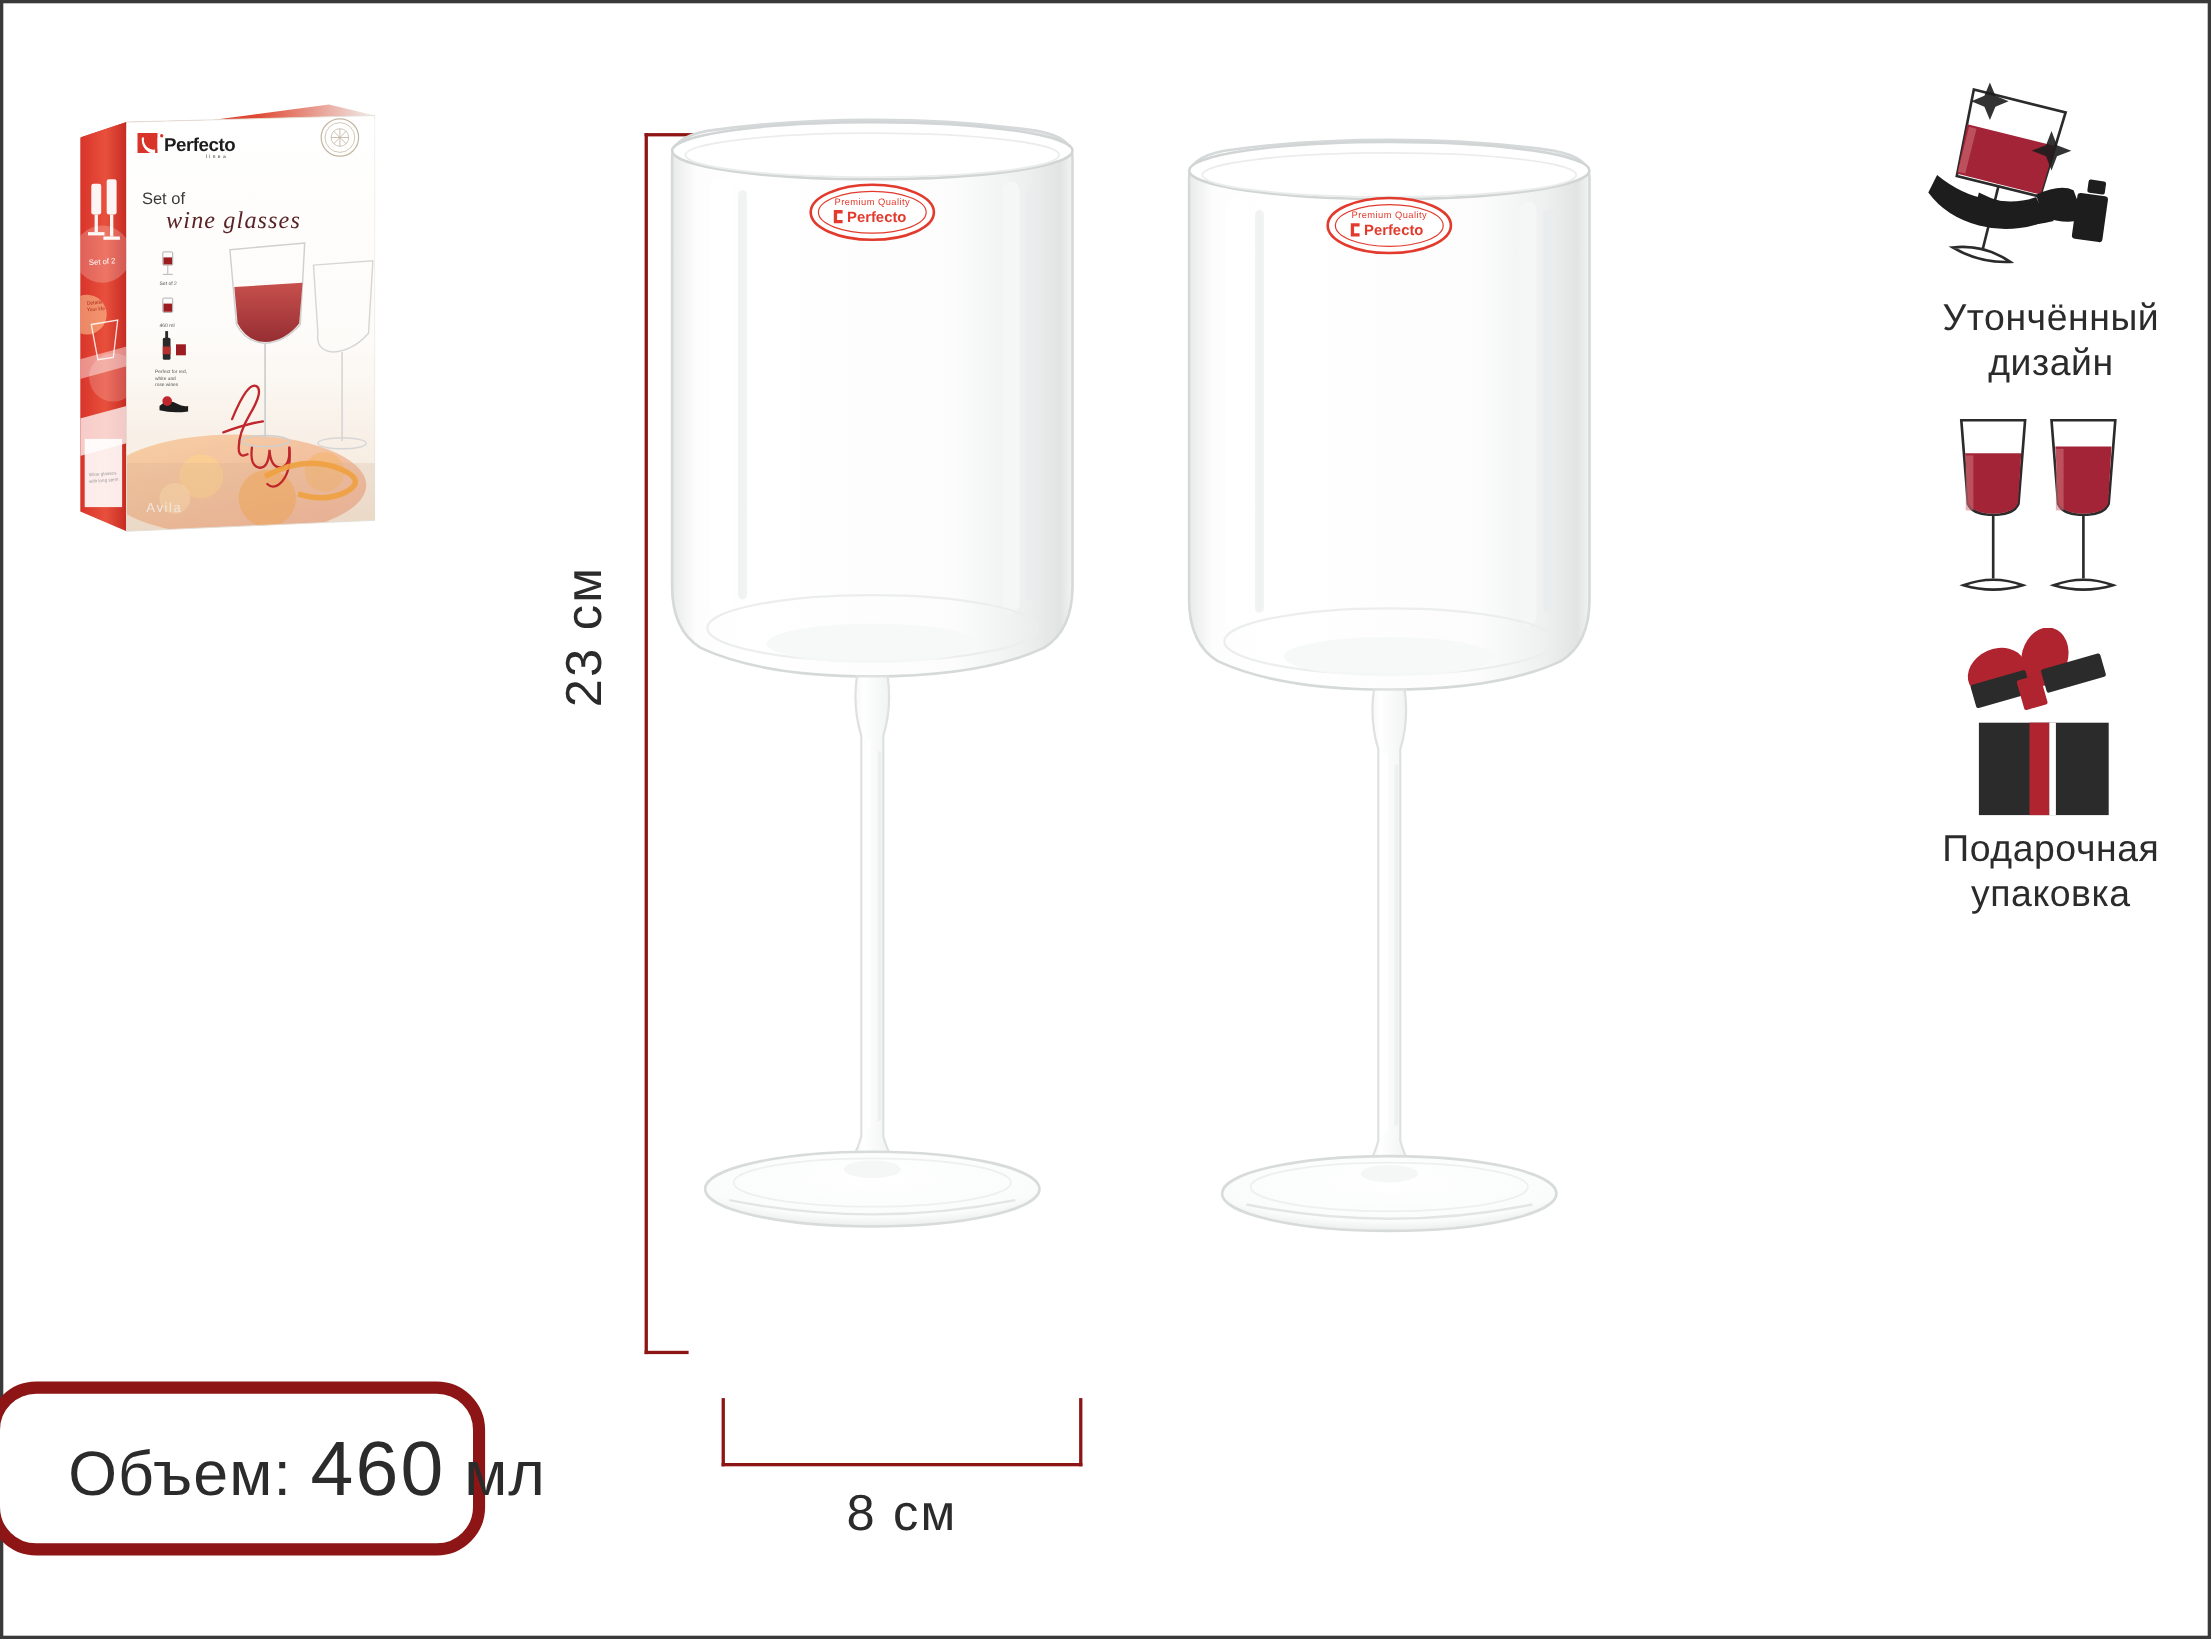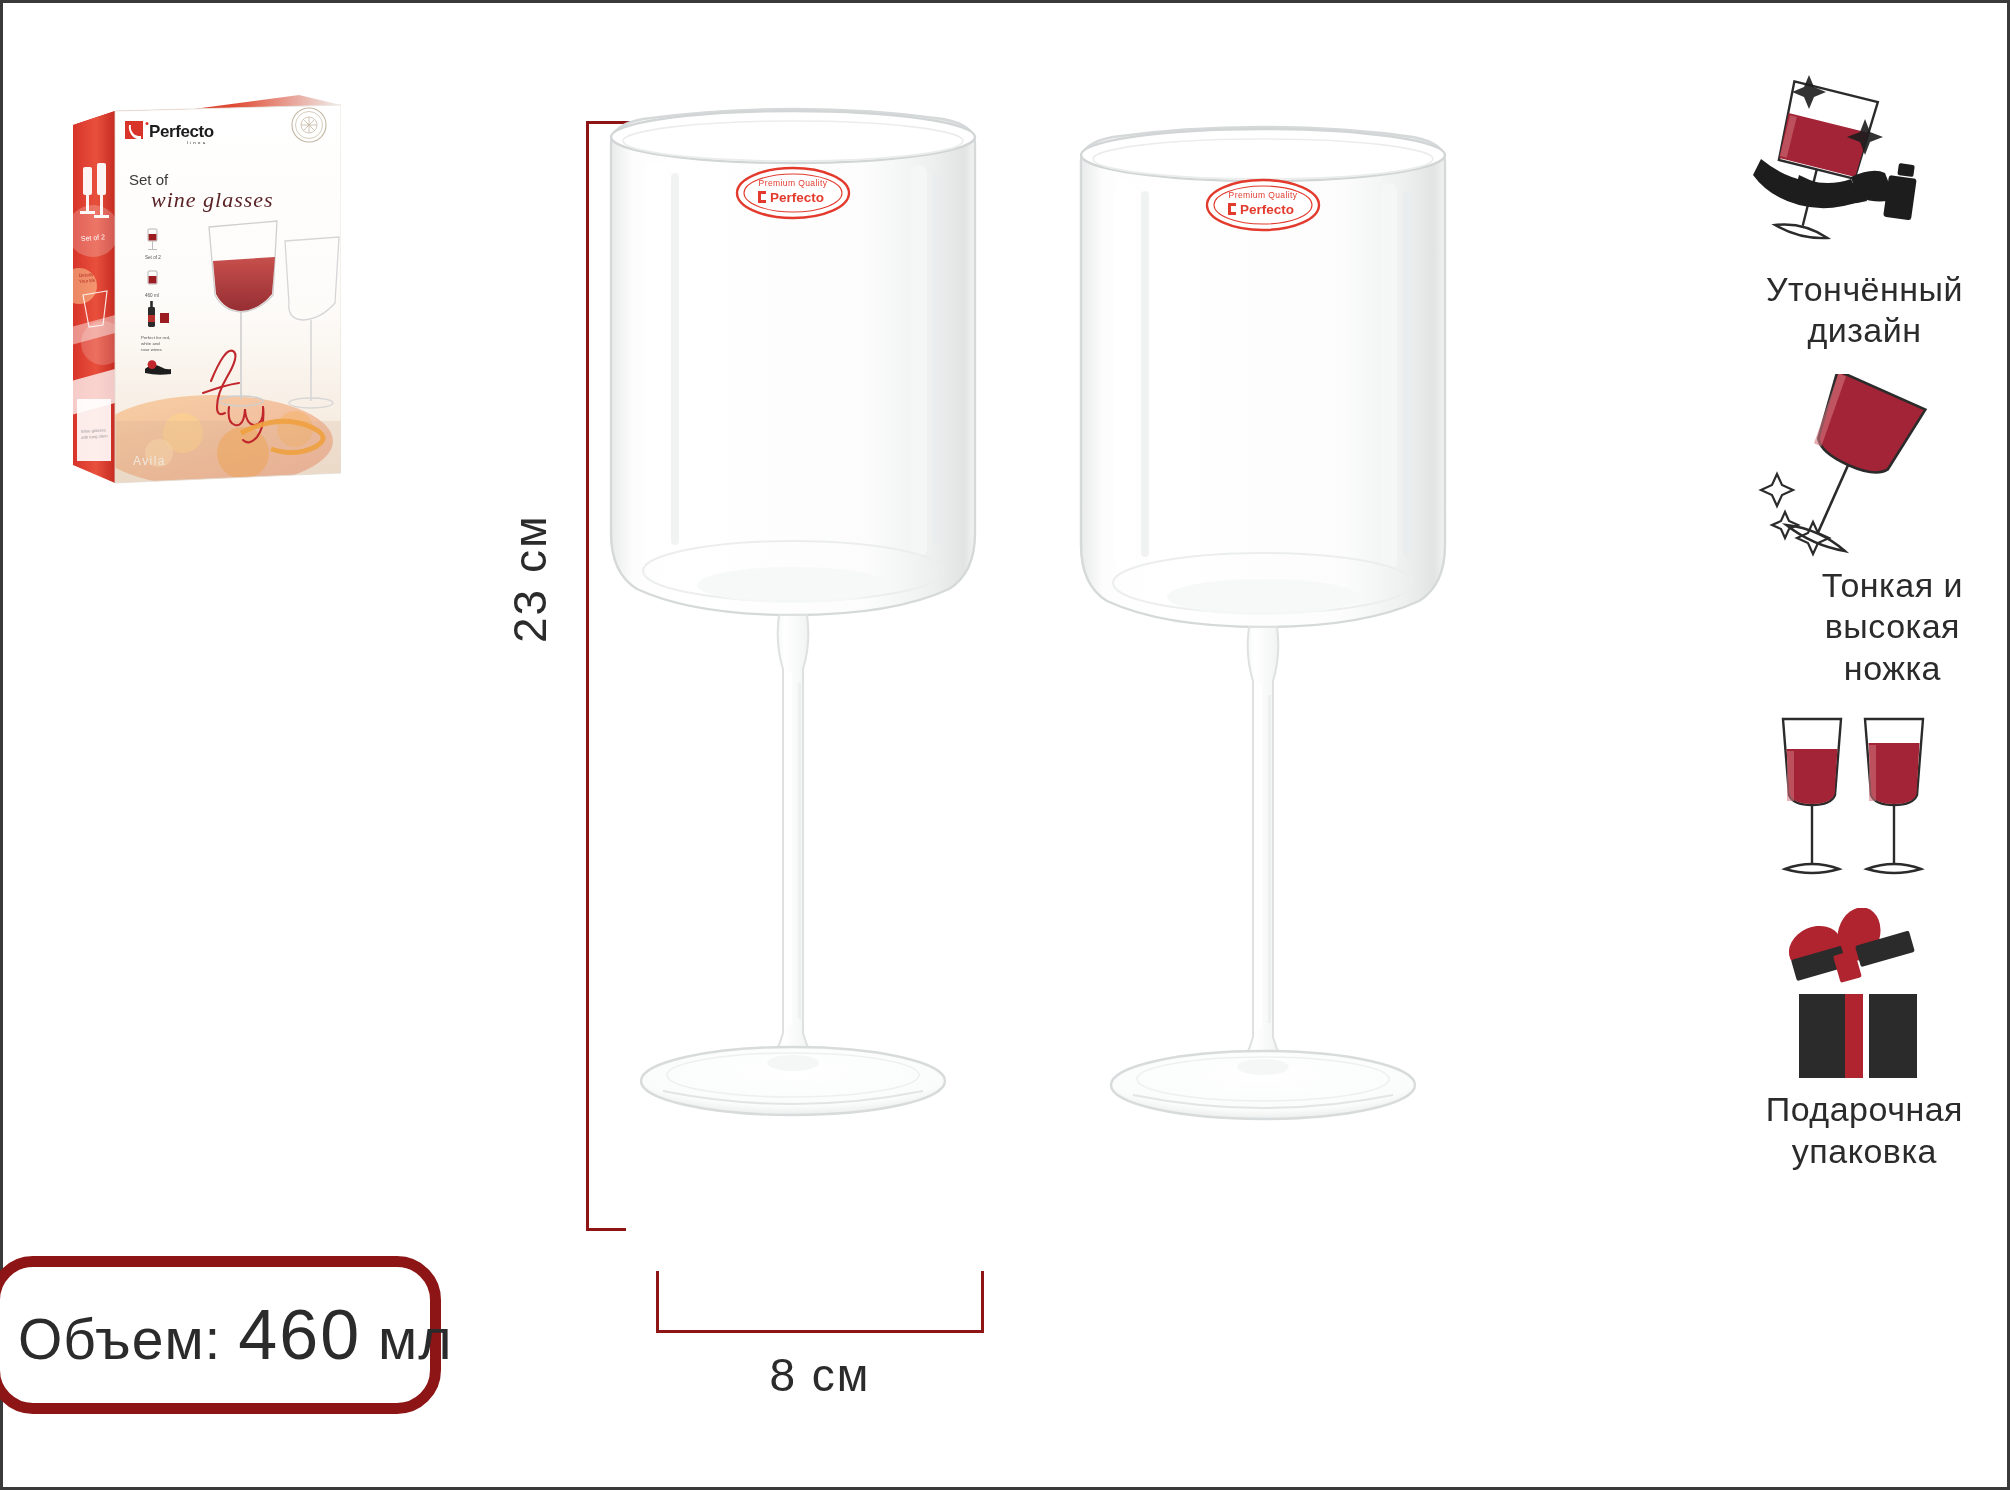--- a/index.html
+++ b/index.html
@@ -9,21 +9,21 @@
           border:3px solid #3a3a3a;box-sizing:border-box;}
 
   
   .pkg{position:absolute;left:60px;top:78px;width:278px;height:410px;}
   .pkg svg{display:block;width:100%;height:100%;}
 
   
   .volume-badge{position:absolute;left:-14px;top:1253px;width:452px;height:158px;
       border:11px solid #8d1515;border-radius:44px;background:#fff;box-sizing:border-box;
       display:flex;align-items:center;}
-  .volume-text{padding-left:18px;font-size:57px;letter-spacing:1px;color:#2b2b2b;
+  .volume-text{padding-left:62px;font-size:57px;letter-spacing:1px;color:#2b2b2b;
       font-weight:400;white-space:nowrap;}
   .volume-text .num{font-size:70px;letter-spacing:2px;}
 
   
   .dim-v{position:absolute;left:583px;top:118px;width:3px;height:1110px;background:#8d1515;}
   .dim-v-tick-top{position:absolute;left:583px;top:118px;width:58px;height:3px;background:#8d1515;}
   .dim-v-tick-bot{position:absolute;left:583px;top:1225px;width:40px;height:3px;background:#8d1515;}
   .dim-v-label{position:absolute;left:500px;top:640px;transform:rotate(-90deg);
       transform-origin:left top;font-size:46px;letter-spacing:2px;white-space:nowrap;color:#2b2b2b;}
 
@@ -361,42 +361,20 @@
             <path d="M152 56 l5 13 l13 5 l-13 5 l-5 13 l-5 -13 l-13 -5 l13 -5 Z" opacity=".9"></path>
           </g>
         </svg>
       </div>
       <div class="flabel">
         <div>Утончённый</div>
         <div>дизайн</div>
       </div>
     </div>
 
-    <div class="feature f2">
-      <div class="ficon">
-        <svg width="230" height="185" viewBox="0 0 230 185" xmlns="http://www.w3.org/2000/svg">
-          <g transform="rotate(24 120 80)">
-            <path d="M72 10 L168 10 L158 80 Q150 92 120 92 Q90 92 82 80 Z" fill="#A32436" stroke="#2b2b2b" stroke-width="2.6"></path>
-            <path d="M74 12 l8 0 l6 74 l-8 0 Z" fill="#d4747e" opacity=".6"></path>
-            <path d="M120 92 L120 166" stroke="#2b2b2b" stroke-width="2.6"></path>
-            <path d="M88 172 Q120 162 152 172 Q120 180 88 172 Z" fill="#fff" stroke="#2b2b2b" stroke-width="2.6"></path>
-          </g>
-          <g fill="none" stroke="#2b2b2b" stroke-width="2.2">
-            <path d="M44 100 l5 11 l11 5 l-11 5 l-5 11 l-5 -11 l-11 -5 l11 -5 Z"></path>
-            <path d="M52 138 l4 9 l9 4 l-9 4 l-4 9 l-4 -9 l-9 -4 l9 -4 Z"></path>
-            <path d="M80 148 l5 11 l11 5 l-11 5 l-5 11 l-5 -11 l-11 -5 l11 -5 Z"></path>
-          </g>
-        </svg>
-      </div>
-      <div class="flabel">
-        <div>Тонкая и</div>
-        <div>высокая</div>
-        <div>ножка</div>
-      </div>
-    </div>
 
     <div class="feature f3">
       <div class="ficon">
         <svg width="200" height="175" viewBox="0 0 200 175" xmlns="http://www.w3.org/2000/svg">
           <g stroke="#2b2b2b" stroke-width="2.4" fill="none">
             <path d="M20 8 L78 8 L72 84 Q68 94 49 94 Q30 94 26 84 Z"></path>
             <path d="M49 94 L49 152"></path>
             <path d="M22 158 Q49 148 76 158 Q49 166 22 158 Z" fill="#fff"></path>
           </g>
           <path d="M23.5 38 L74.5 38 L71.6 83 Q68 93 49 93 Q30 93 26.4 83 Z" fill="#A32436"></path>

